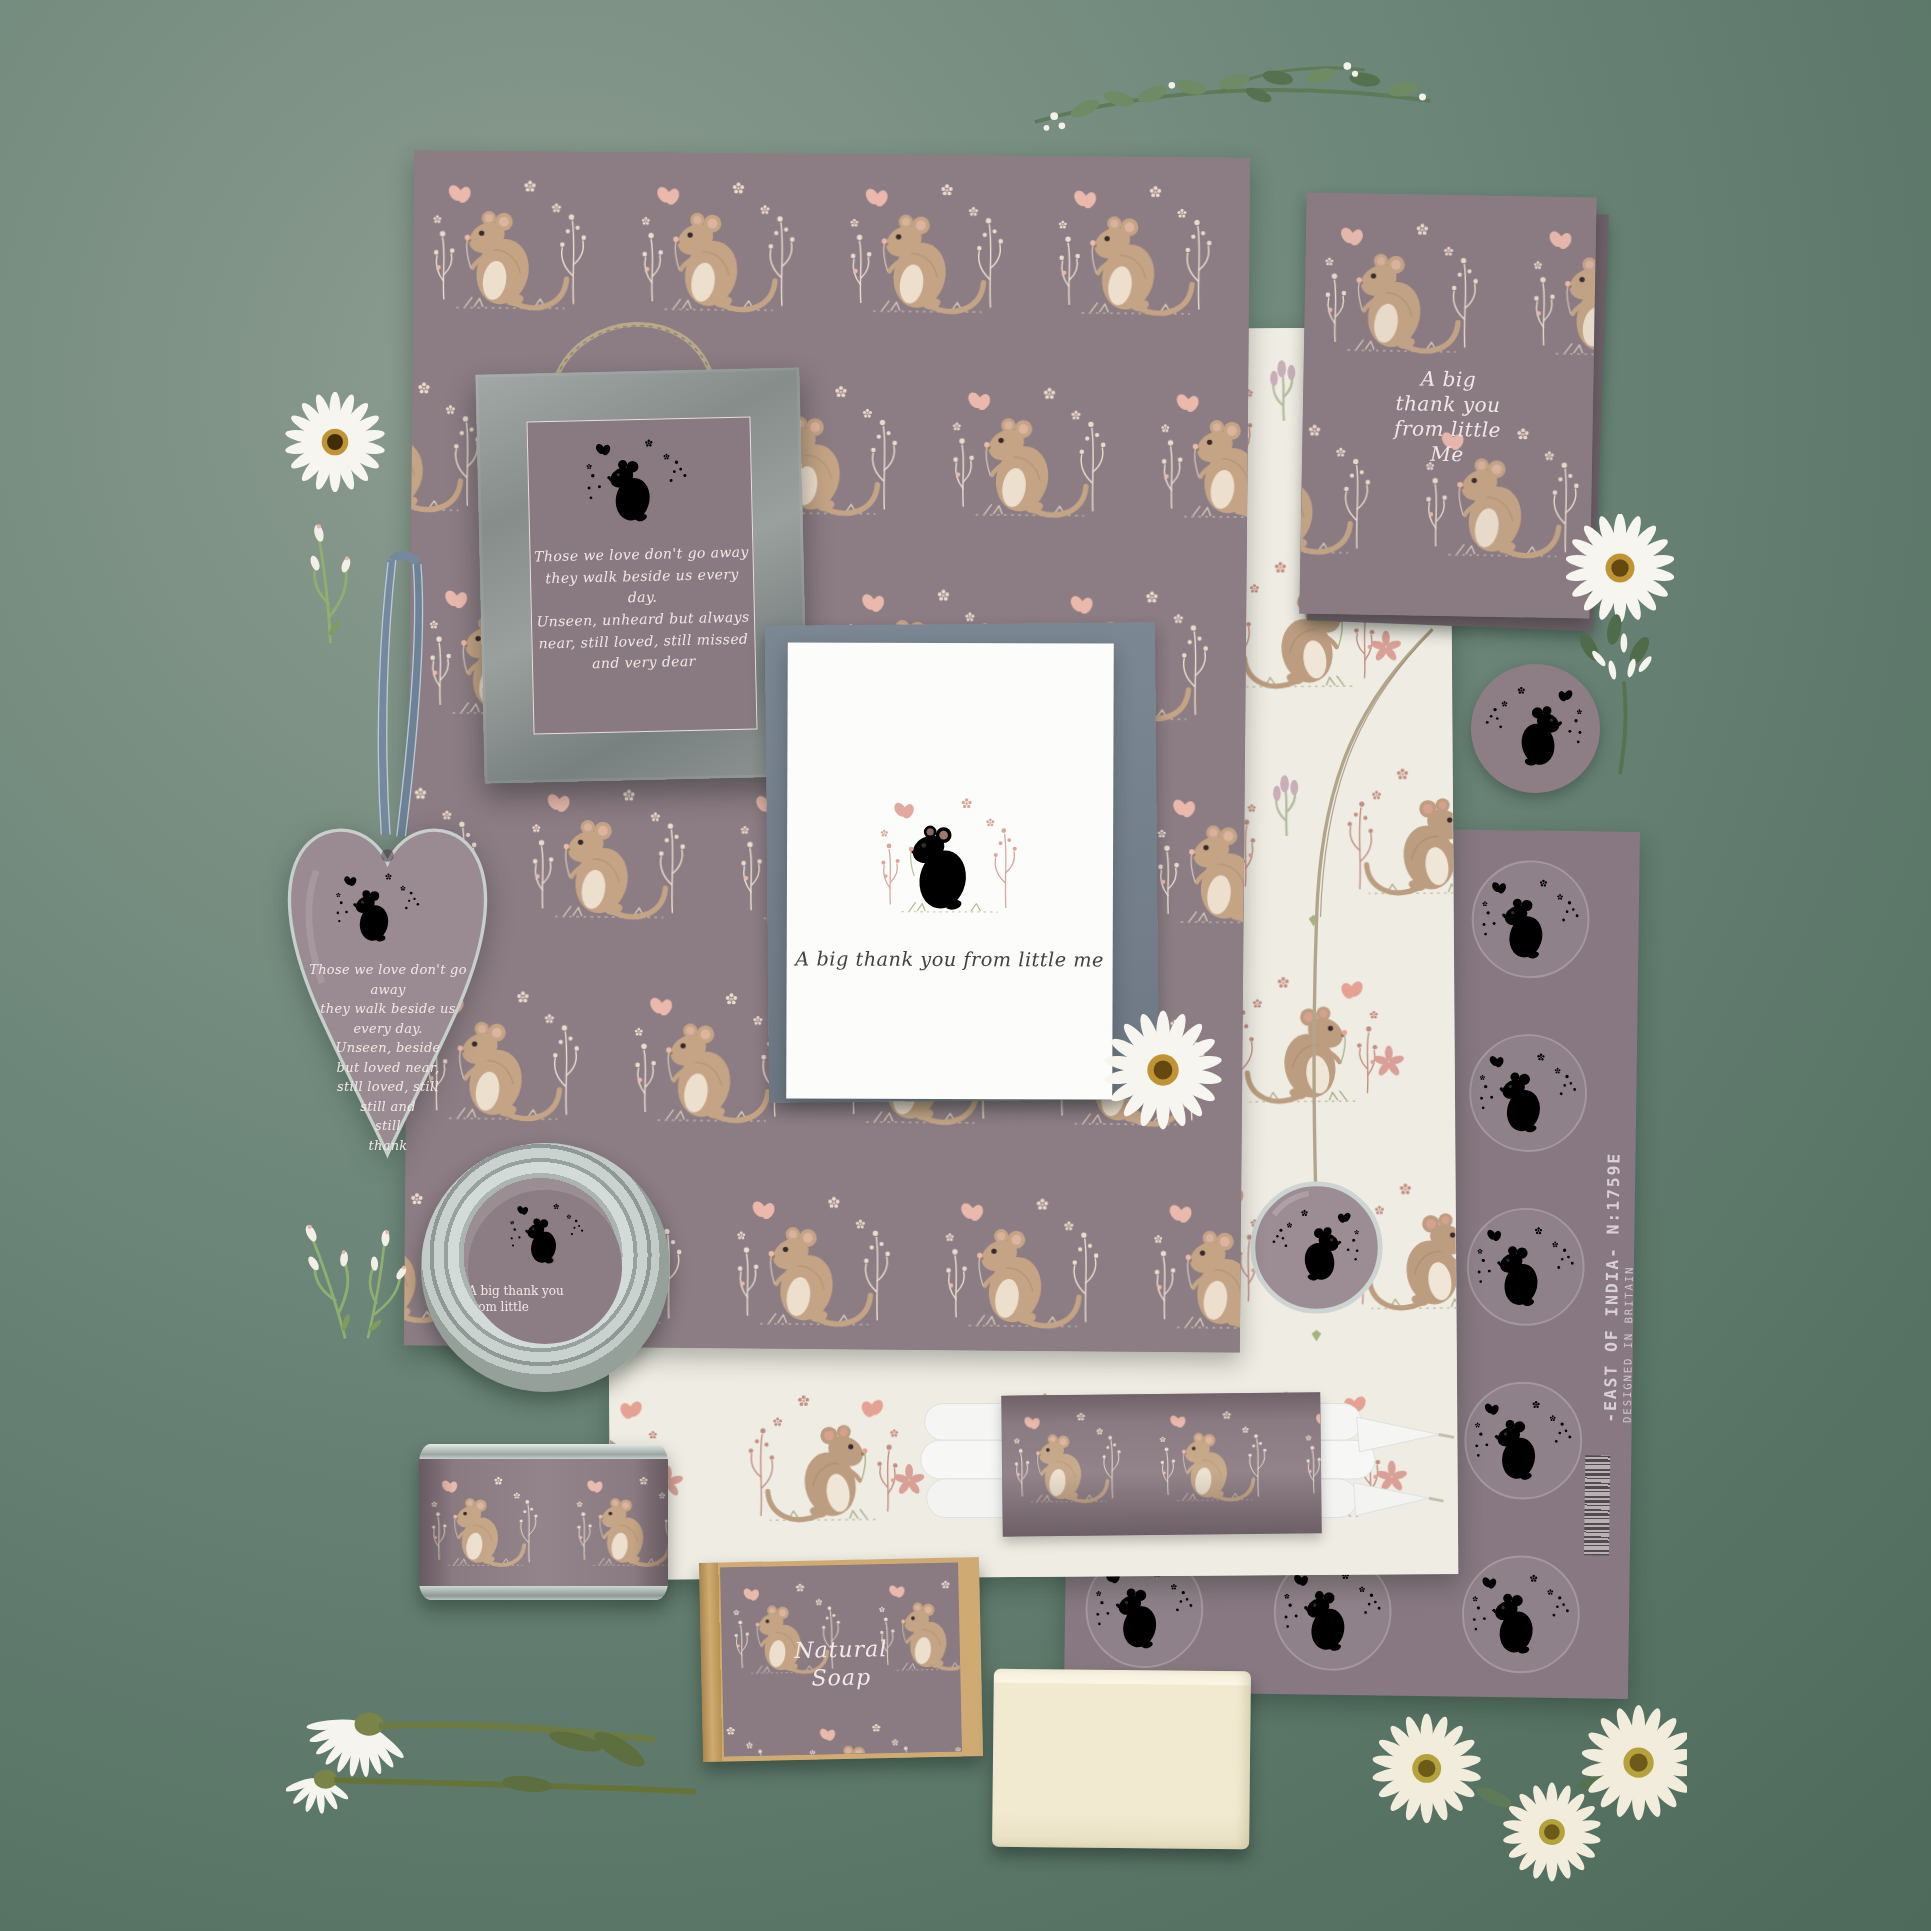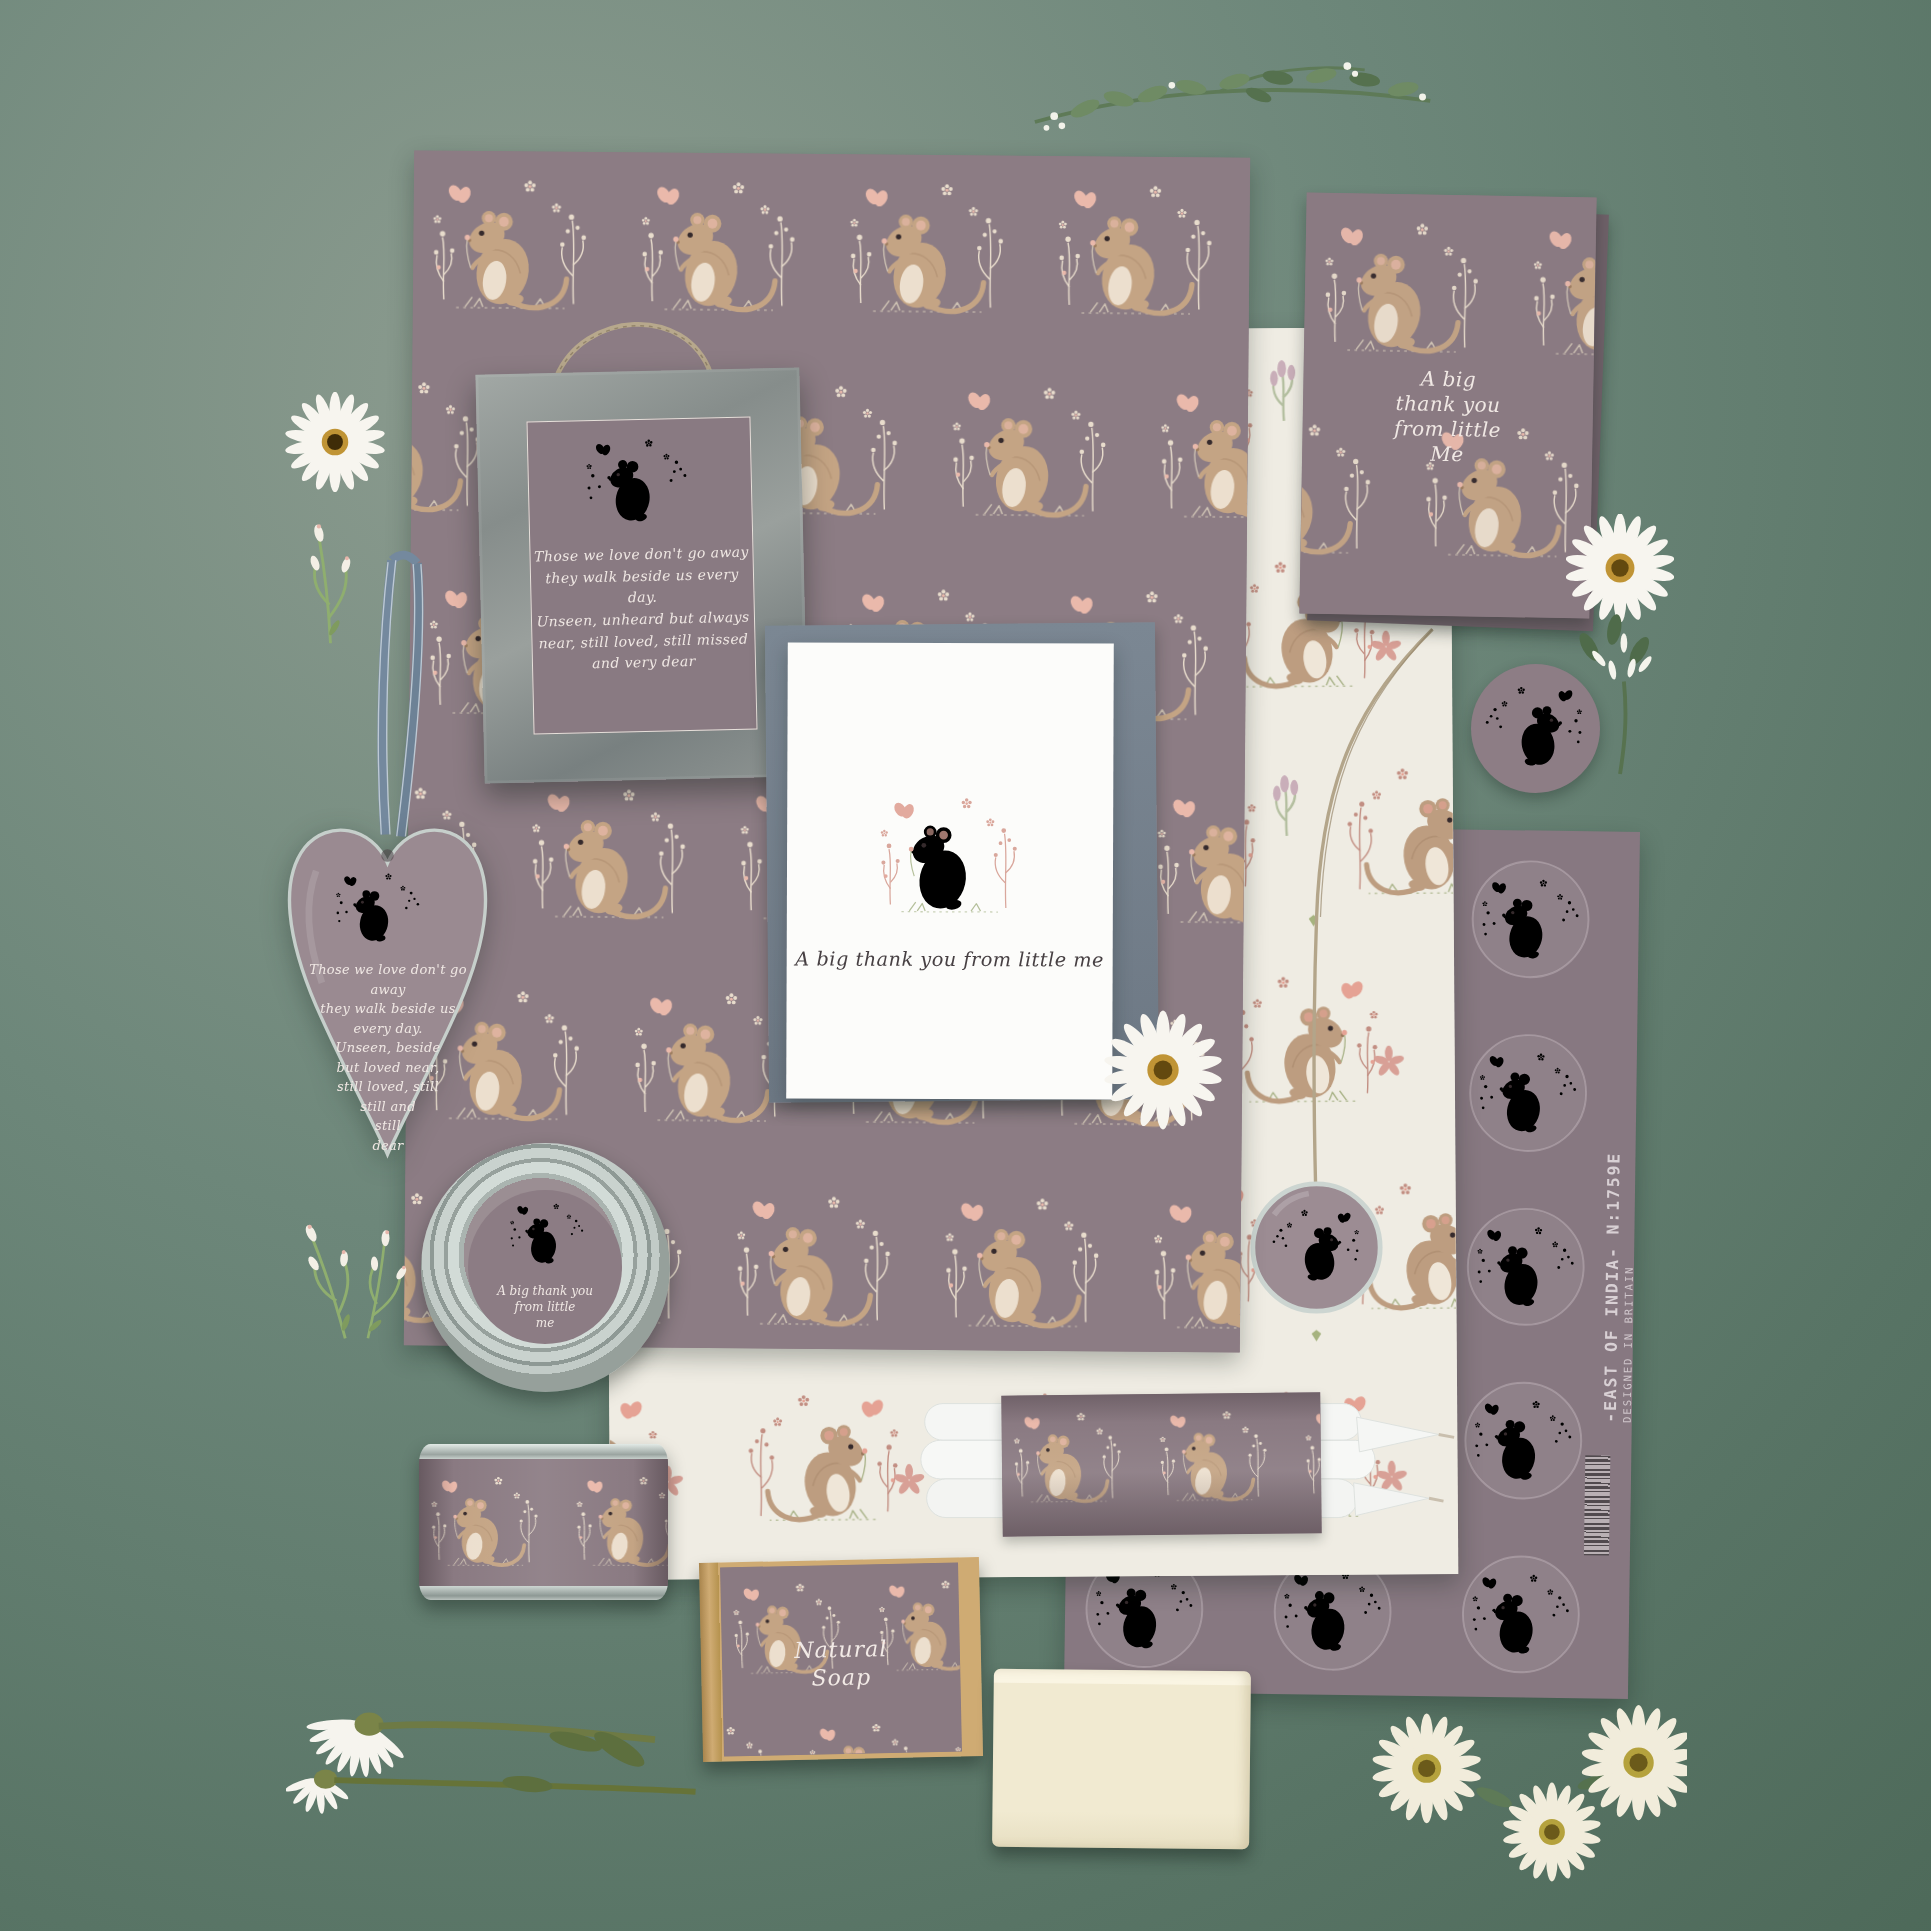--- a/index.html
+++ b/index.html
@@ -61,22 +61,22 @@
   #heart-wrap{left:266px;top:813px;width:243px;height:355px;filter:drop-shadow(0 7.7px 13.5px rgba(18,30,24,.32))}
   .heart-verse{position:absolute;left:35px;width:174px;top:147px;text-align:center;color:#f0e8e4;
     font-style:italic;font-size:13px;line-height:1.5;letter-spacing:0.3px}
 
   
   #jar-lid{left:421px;top:1143px;width:249px;height:249px;border-radius:50%;
     background:radial-gradient(circle at 48% 45%, #9b8e93 0 77px, #aab4b0 77px 82px, #d2dbd7 82px 93px,
       #97a19d 93px 97px, #c9d2ce 97px 107px, #8e9995 107px 111px, #c2cbc7 111px 119px, #96a09b 119px 126px);
     box-shadow:0 9.7px 19.3px rgba(15,26,20,.38)}
   #lid-label{position:absolute;left:47px;top:47px;width:154px;height:154px;border-radius:50%;background:#8c7c84;overflow:hidden}
-  .lid-caption{position:absolute;left:0;right:0;top:93px;text-align:center;color:#f0e8e4;
-    font-style:italic;font-size:12px;line-height:1.35}
+  .lid-caption{position:absolute;left:0;right:0;top:93px;color:#f0e8e4;
+    font-size:12px;line-height:1.35}
 
   
   #candle-tin{left:419px;top:1444px;width:249px;height:156px;border-radius:11.6px/19.3px;overflow:hidden;
     box-shadow:0 9.7px 17.4px rgba(15,26,20,.38)}
   .tin-rim-top{height:15.4px;background:linear-gradient(180deg,#e2eae6,#9ba5a1 70%,#c6cfcb)}
   .tin-label{height:127px;position:relative;background:#8a7a82}
   .tin-label::after{content:"";position:absolute;inset:0;
     background:linear-gradient(90deg,rgba(40,30,35,.35),rgba(40,30,35,0) 14%,rgba(255,255,255,.08) 50%,rgba(40,30,35,0) 86%,rgba(40,30,35,.35))}
   .tin-rim-bottom{height:13.5px;background:linear-gradient(180deg,#cdd6d2,#8d9894 70%,#b9c2be)}
 
@@ -362,21 +362,21 @@
     <use href="#motif" transform="translate(66,56) scale(.5)"></use>
   </svg>
   <div class="heart-verse">
     <div>Those we love don't go away</div>
     <div>they walk beside us every day.</div>
     <div>Unseen, beside</div>
     <div>but loved near,</div>
     <div>still loved, still</div>
     <div>still and</div>
     <div>still</div>
-    <div>dear</div>
+    <div>thank</div>
   </div>
 </div>
 
 <div id="jar-lid" class="abs">
   <div id="lid-label">
     <svg width="154" height="97" viewBox="0 0 160 100">
         <use href="#motif" transform="translate(38,8) scale(.44)"></use>
       </svg>
     <div class="lid-caption">
       <div>A big thank you</div>

